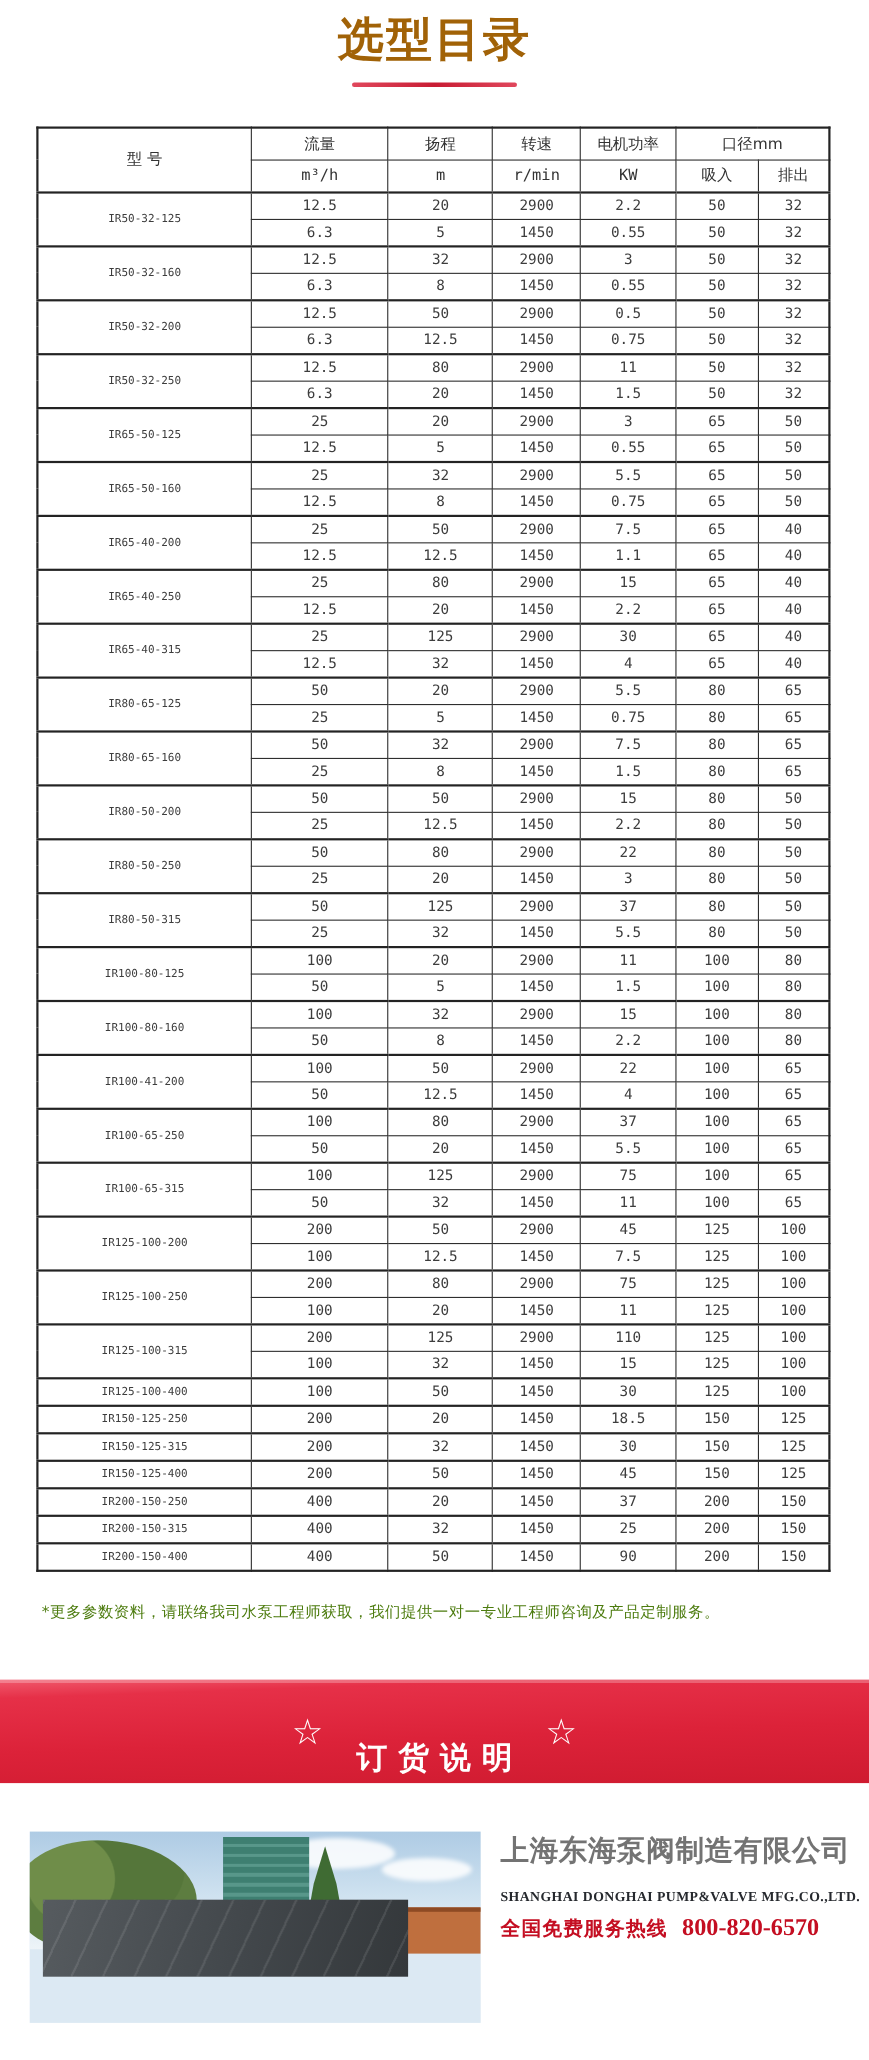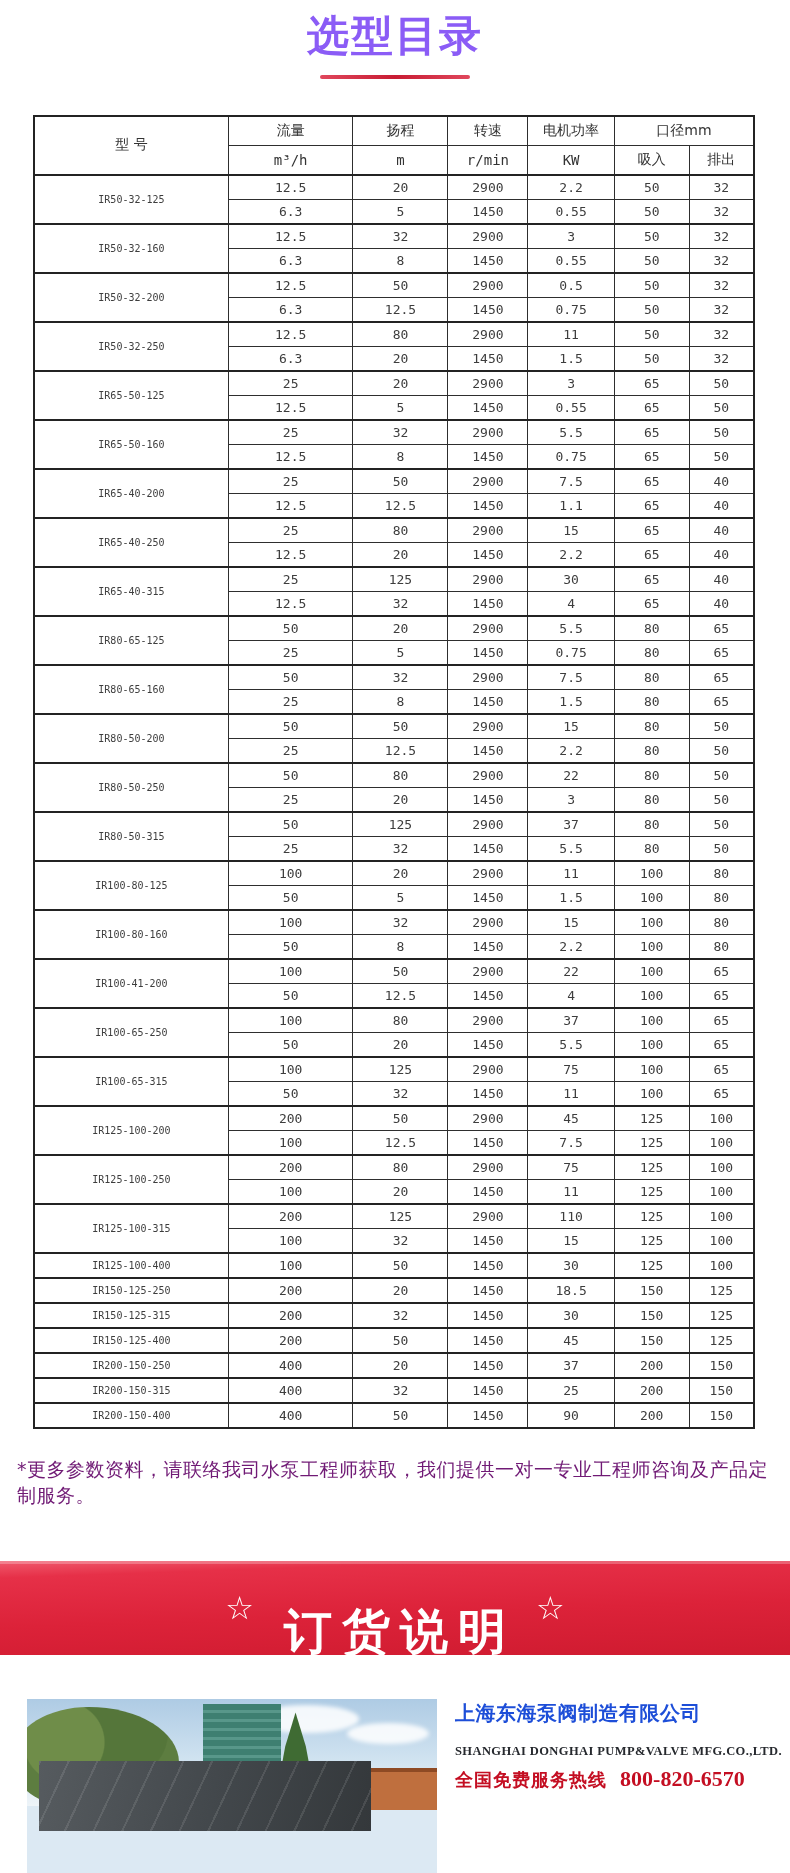--- a/index.html
+++ b/index.html
@@ -1,44 +1,44 @@
 <!DOCTYPE html>
 <html><head>
 <meta charset="utf-8">
 <style>
   html,body{margin:0;padding:0;background:#fff;}
   body{width:790px;min-height:1873px;font-family:"DejaVu Sans",sans-serif;color:#222;position:relative;}
 
   
   .title-block{padding-top:10px;text-align:center;}
-  .page-title{font-size:42px;font-weight:900;color:#8b5cf6;letter-spacing:2px;line-height:1.25;font-family:"DejaVu Sans",sans-serif;}
+  .page-title{font-size:42px;font-weight:900;color:#a16207;letter-spacing:2px;line-height:1.25;font-family:"DejaVu Sans",sans-serif;}
   .title-divider{width:150px;height:4px;margin:12px auto 0;border-radius:3px;
     background:linear-gradient(90deg,#e0475c 0%,#c81c33 50%,#e0475c 100%);}
 
   
   .table-wrap{margin:36px 33px 0;}
   table.spec{border-collapse:collapse;table-layout:fixed;width:722px;}
   table.spec td,table.spec th{border:1px solid #2e2e2e;text-align:center;vertical-align:middle;
     font-weight:normal;color:#3d3d3d;overflow:hidden;white-space:nowrap;}
   table.spec thead td{height:26px;font-size:14px;color:#333;}
   table.spec tbody td{height:21px;font-size:13px;font-family:"DejaVu Sans Mono","DejaVu Sans",monospace;}
   table.spec .model-cell{font-family:"DejaVu Sans Mono","DejaVu Sans",monospace;font-size:10px;margin-top:11px;}
   table.spec tr.group-start td{border-top:2px solid #232323;}
   table.spec{border:2px solid #232323;}
   .unit{font-family:"DejaVu Sans Mono","DejaVu Sans",monospace;}
 
   
-  .footnote{margin:28px 17px 0;font-size:19px;color:#701a75;letter-spacing:.5px;}
+  .footnote{margin:28px 38px 0;font-size:14px;color:#4d7c0f;letter-spacing:.5px;}
 
   
   .order-banner{margin-top:52px;height:94px;display:flex;align-items:center;justify-content:center;gap:20px;
     background:linear-gradient(178deg,#f05a6d 0%,#e63048 14%,#dc2239 55%,#cf1b30 100%);
     box-shadow:inset 0 3px 0 rgba(255,255,255,.25);}
   .order-banner .star{color:#fff;font-size:32px;line-height:1;}
-  .order-banner .banner-title{color:#fff;font-size:48px;font-weight:900;letter-spacing:10px;text-indent:10px;margin-top:48px;}
+  .order-banner .banner-title{color:#fff;font-size:28px;font-weight:900;letter-spacing:10px;text-indent:10px;margin-top:48px;}
 
   
   .order-notes{margin-top:44px;text-align:center;}
   .order-note{font-family:"Liberation Serif","DejaVu Serif",serif;font-weight:900;font-size:23px;
     color:#d30e20;line-height:47px;letter-spacing:1px;}
 
   
   .company-block{margin-top:40px;padding:0 27px;display:flex;gap:18px;align-items:flex-start;}
 
   
@@ -54,21 +54,21 @@
                radial-gradient(circle at 65% 25%,#55763a 0 35%,transparent 36%),
                radial-gradient(circle at 50% 70%,#4c6c34 0 45%,transparent 46%),#5d7d40;}
   .p-conifer{position:absolute;left:61%;top:8%;width:9%;height:56%;background:#3f6b33;
     clip-path:polygon(50% 0,78% 35%,95% 70%,100% 100%,0 100%,5% 70%,22% 35%);}
   .p-sign{position:absolute;left:3%;top:36%;width:81%;height:40%;display:flex;align-items:center;justify-content:center;gap:14px;
     background:repeating-linear-gradient(115deg,rgba(255,255,255,.10) 0 2px,transparent 2px 26px),
                linear-gradient(100deg,#565b5f 0%,#42474b 55%,#34383b 100%);}
 
   
   .company-info{flex:1;min-width:0;padding-top:2px;}
-  .company-name{font-size:20px;font-weight:900;color:#1d4ed8;letter-spacing:.5px;white-space:nowrap;line-height:1.25;}
+  .company-name{font-size:26px;font-weight:900;color:#737373;letter-spacing:.5px;white-space:nowrap;line-height:1.25;}
   .company-name-en{font-family:"Liberation Serif","DejaVu Serif",serif;font-weight:bold;font-size:12.5px;
     color:#26292e;letter-spacing:.4px;white-space:nowrap;margin-top:18px;}
   .hotline{margin-top:7px;white-space:nowrap;}
   .hotline-label{font-size:18px;font-weight:900;color:#c40e22;letter-spacing:1px;}
   .hotline-number{font-family:"Liberation Serif","DejaVu Serif",serif;font-size:22px;font-weight:bold;color:#c40e22;margin-left:8px;}
 </style>
 </head>
 <body>
 
 <div class="title-block">

